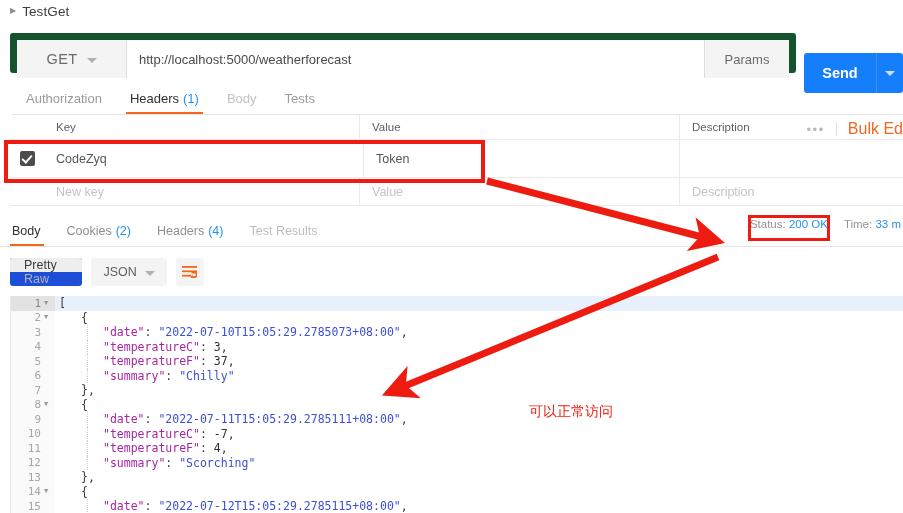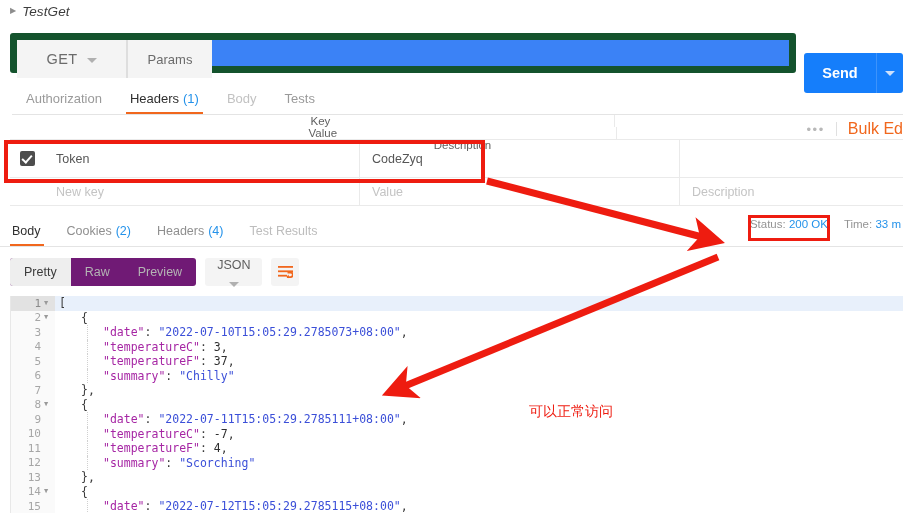--- a/index.html
+++ b/index.html
@@ -22,21 +22,21 @@
     position: absolute; left: 0; top: 0;
     width: 903px; height: 22px;
     background: #ffffff;
     display: flex; align-items: center;
   }
   .tab-caret {
     margin-left: 10px; margin-right: 6px;
     font-size: 8px; color: #8d8d8d; line-height: 1;
   }
   .tab-title {
-    font-size: 13.5px; color: #3d3d3d; letter-spacing: .1px; font-style: italic;
+    font-size: 13.5px; color: #3d3d3d; letter-spacing: .1px;
   }
 
   
   .urlbar {
     position: absolute; left: 10px; top: 33px;
     width: 786px; height: 40px;
     border: 7px solid #14532d; border-radius: 3px;
     background: #3b82f6; display: flex;
   }
   .method {
@@ -117,21 +117,21 @@
 
   
   .htbl {
     position: absolute; left: 10px; top: 115px;
     width: 893px;
   }
   .hrow {
     display: flex; height: 26px; align-items: center;
     border-bottom: 1px solid #eaeaea;
   }
-  .hrow.header-row { height: 25px; flex-direction: column; }
+  .hrow.header-row { height: 25px; }
   .hrow.data-row { height: 38px; }
   .hrow.newrow { height: 28px; }
   .hcell {
     font-size: 11.5px; color: #5f5f5f;
     padding-left: 12px; height: 100%;
     display: flex; align-items: center;
     border-right: 1px solid #eaeaea;
   }
   .hcell.c-check { width: 34px; padding-left: 0; border-right: none;
     justify-content: center; }
@@ -188,32 +188,32 @@
   .stat-item { font-size: 11.5px; color: #949494; white-space: nowrap; }
   .stat-item b { color: #2492ea; font-weight: normal; }
 
   
   .fmtbar {
     position: absolute; left: 10px; top: 258px;
     display: flex; align-items: center; gap: 9px;
   }
   .seg {
     display: flex; height: 28px;
-    background: #701a75; border-radius: 3px; overflow: hidden;
+    background: #1d4ed8; border-radius: 3px; overflow: hidden; flex-direction: column;
   }
   .seg > div {
     display: flex; align-items: center; padding: 0 14px;
     font-size: 12.5px; color: #b4b4b4; cursor: pointer;
   }
   .seg > div.active { color: #3a3a3a; background: #eeeeee; }
   .jsonsel {
     display: flex; align-items: center; gap: 8px;
     height: 28px; padding: 0 12px;
     background: #f4f4f4; border-radius: 3px;
-    font-size: 12.5px; color: #5f5f5f; cursor: pointer; flex-direction: column;
+    font-size: 12.5px; color: #5f5f5f; cursor: pointer;
   }
   .wrapbtn {
     width: 28px; height: 28px; background: #f4f4f4;
     border-radius: 3px; display: flex; align-items: center;
     justify-content: center; cursor: pointer;
   }
 
   
   .codearea {
     position: absolute; left: 10px; top: 296px;
@@ -276,20 +276,21 @@
   <div class="tabstrip">
     <span class="tab-caret">▶</span>
     <span class="tab-title">TestGet</span>
   </div>
 
   <div class="urlbar">
     <div class="method">
       <span class="method-label">GET</span>
       <span class="caret-dn"></span>
     </div>
+    <div class="url-input">http://localhost:5000/weatherforecast</div>
     <div class="params-btn">Params</div>
   </div>
   <div class="send-wrap">
     <div class="send-btn">Send</div>
     <div class="send-caret">
       <i></i>
     </div>
   </div>
 
   <div class="reqtabs" id="reqtabs">
@@ -312,22 +313,22 @@
     <div class="hrow header-row">
       <div class="hcell c-check"></div>
       <div class="hcell c-key">Key</div>
       <div class="hcell c-val">Value</div>
       <div class="hcell c-desc">Description</div>
     </div>
     <div class="hrow data-row">
       <div class="hcell c-check">
         <span class="chk"></span>
       </div>
+      <div class="hcell c-val value-txt">CodeZyq</div>
       <div class="hcell c-key value-txt">Token</div>
-      <div class="hcell c-val value-txt">CodeZyq</div>
       <div class="hcell c-desc value-txt"></div>
     </div>
     <div class="hrow newrow">
       <div class="hcell c-check"></div>
       <div class="hcell c-key placeholder">New key</div>
       <div class="hcell c-val placeholder">Value</div>
       <div class="hcell c-desc placeholder">Description</div>
     </div>
   </div>
   <div class="hmeta">

